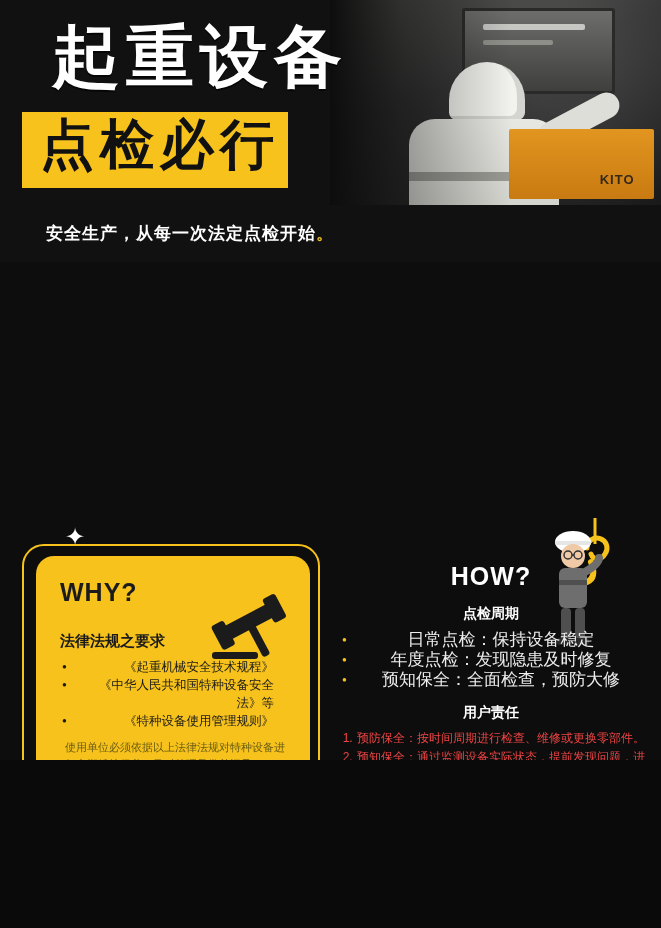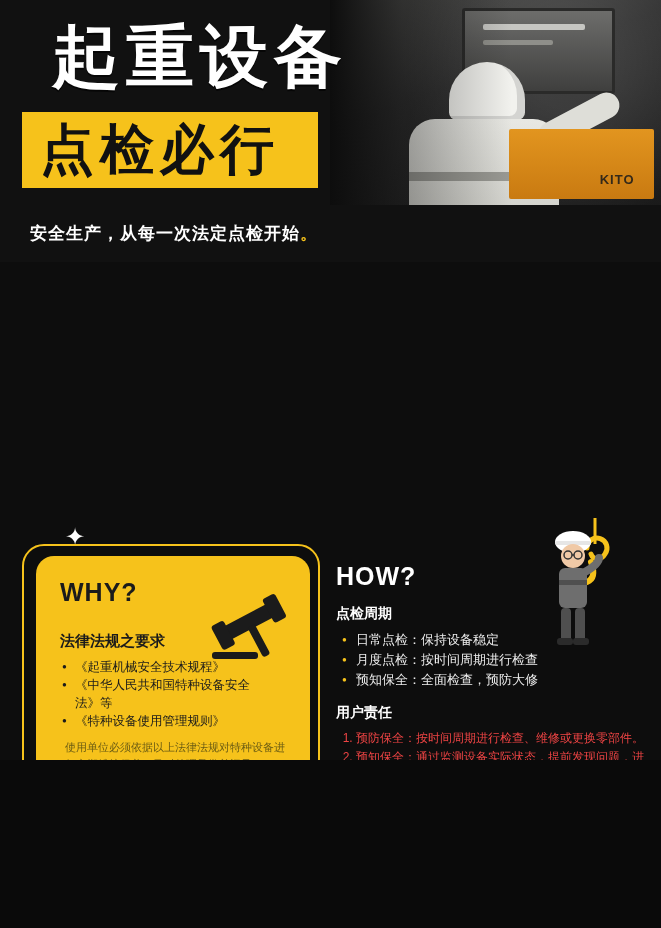--- a/index.html
+++ b/index.html
@@ -89,28 +89,29 @@
   .title1 {
     position: absolute; left: 28px; top: 22px;
     color: #fff; font-size: 68px; font-weight: bold;
     letter-spacing: 6px; line-height: 1;
     text-shadow: 0 2px 0 rgba(0,0,0,.6);
     margin-left: 24px;
   }
   .title2-wrap {
     position: absolute; left: 22px; top: 112px;
     background: #F6C21B;
-    padding: 10px 38px 12px 18px;
+    padding: 10px 8px 12px 18px;
+    font-family: Liberation Mono, monospace;
   }
   .title2 {
     color: #111; font-size: 54px; font-weight: bold;
     letter-spacing: 6px; line-height: 1;
   }
   .subtitle {
-    position: absolute; left: 30px; top: 222px;
+    position: absolute; left: 46px; top: 222px;
     color: #fff; font-size: 17px; font-weight: bold; letter-spacing: 1px;
   }
   .subtitle .dot { color:#F6C21B; }
 
   
   .body-area { position: relative; width: 661px; height: 500px; }
 
   .sparkle {
     position:absolute; left:62px; top:262px; width:26px; height:26px;
     color:#fff; font-size:24px; line-height:26px; text-align:center;
@@ -135,21 +136,21 @@
     font-size: 25px; font-weight: bold; letter-spacing: 1px;
     margin-bottom: 25px;
   }
   .gavel {
     position: absolute; right: 8px; top: 30px;
     width: 96px; height: 74px;
   }
   .sec-h {
     font-size: 15px; font-weight: bold; margin: 18px 0 7px 0;
   }
-  .ylist { list-style: none; margin: 0 16px 4px 2px; }
+  .ylist { list-style: none; margin: 0 16px 4px 2px; text-align: right; }
   .ylist li {
     font-size: 12.5px; line-height: 18px; position: relative; padding-left: 13px;
   }
   .ylist li:before {
     content:"●"; position:absolute; left:0; top:0; font-size:8px; line-height:18px;
   }
   .note {
     font-size: 11px; line-height: 17px; color: #6b5c13;
     margin: 9px 0 12px 5px;
   }
@@ -157,25 +158,25 @@
   .arrow-row {
     font-size: 12.5px; line-height: 21px; position: relative; padding-left: 13px;
   }
   .arrow-row:before { content:"●"; position:absolute; left:0; top:0; font-size:8px; line-height:21px; }
   .tagbox {
     display:inline-block; background:#1b1b1b; color:#F6C21B;
     font-size:11.5px; padding:3px 8px; border-radius:4px; font-weight:bold;
     margin-left: 4px;
   }
 
-  .right-col { position:absolute; left: 336px; top: 300px; width: 310px; color: #fff; }
+  .right-col { position:absolute; left: 336px; top: 300px; width: 310px; color: #fff; text-align: center; }
   .how-title { font-size: 25px; font-weight: bold; color:#fff; letter-spacing: 1px; }
   .rsec-h { font-size: 14px; font-weight: bold; color:#fff; margin: 14px 0 7px; }
   .wlist { list-style:none; margin-left: 6px; }
-  .wlist li { font-size: 13px; line-height: 20px; position: relative; padding-left: 14px; color:#ededed; }
+  .wlist li { font-size: 17px; line-height: 20px; position: relative; padding-left: 14px; color:#ededed; }
   .wlist li:before { content:"●"; position:absolute; left:0; top:0; font-size:8px; line-height:20px; color:#F6C21B; }
   .olist { margin-left: 20px; }
   .olist li { font-size: 12px; line-height: 19px; color:#ef4444; }
 
   .worker2 { position:absolute; left: 525px; top: 256px; width: 120px; height: 130px; }
 
   .hr-dark { position:absolute; left:336px; top:537px; width:300px; height:1px; background:#4a4a4a; }
   .who-title { position:absolute; left:336px; top:556px; font-size:25px; font-weight:bold; color:#fff; }
 
   .map-wrap { position:absolute; left: 448px; top: 588px; width: 196px; height: 170px; }
@@ -295,21 +296,21 @@
       <rect x="32" y="120" width="16" height="7" rx="3" fill="#2b2b2b"></rect>
       <rect x="48" y="120" width="16" height="7" rx="3" fill="#2b2b2b"></rect>
     </svg>
 
     <div class="right-col">
       <div class="how-title">HOW?</div>
 
       <div class="rsec-h">点检周期</div>
       <ul class="wlist">
         <li>日常点检：保持设备稳定</li>
-        <li>月度点检：按时间周期进行检查</li>
+        <li>年度点检：发现隐患及时修复</li>
         <li>预知保全：全面检查，预防大修</li>
       </ul>
 
       <div class="rsec-h">用户责任</div>
       <ol class="olist">
         <li>预防保全：按时间周期进行检查、维修或更换零部件。</li>
         <li>预知保全：通过监测设备实际状态，提前发现问题，进而更换部品、修理、更新的基准保全。</li>
       </ol>
     </div>
 

